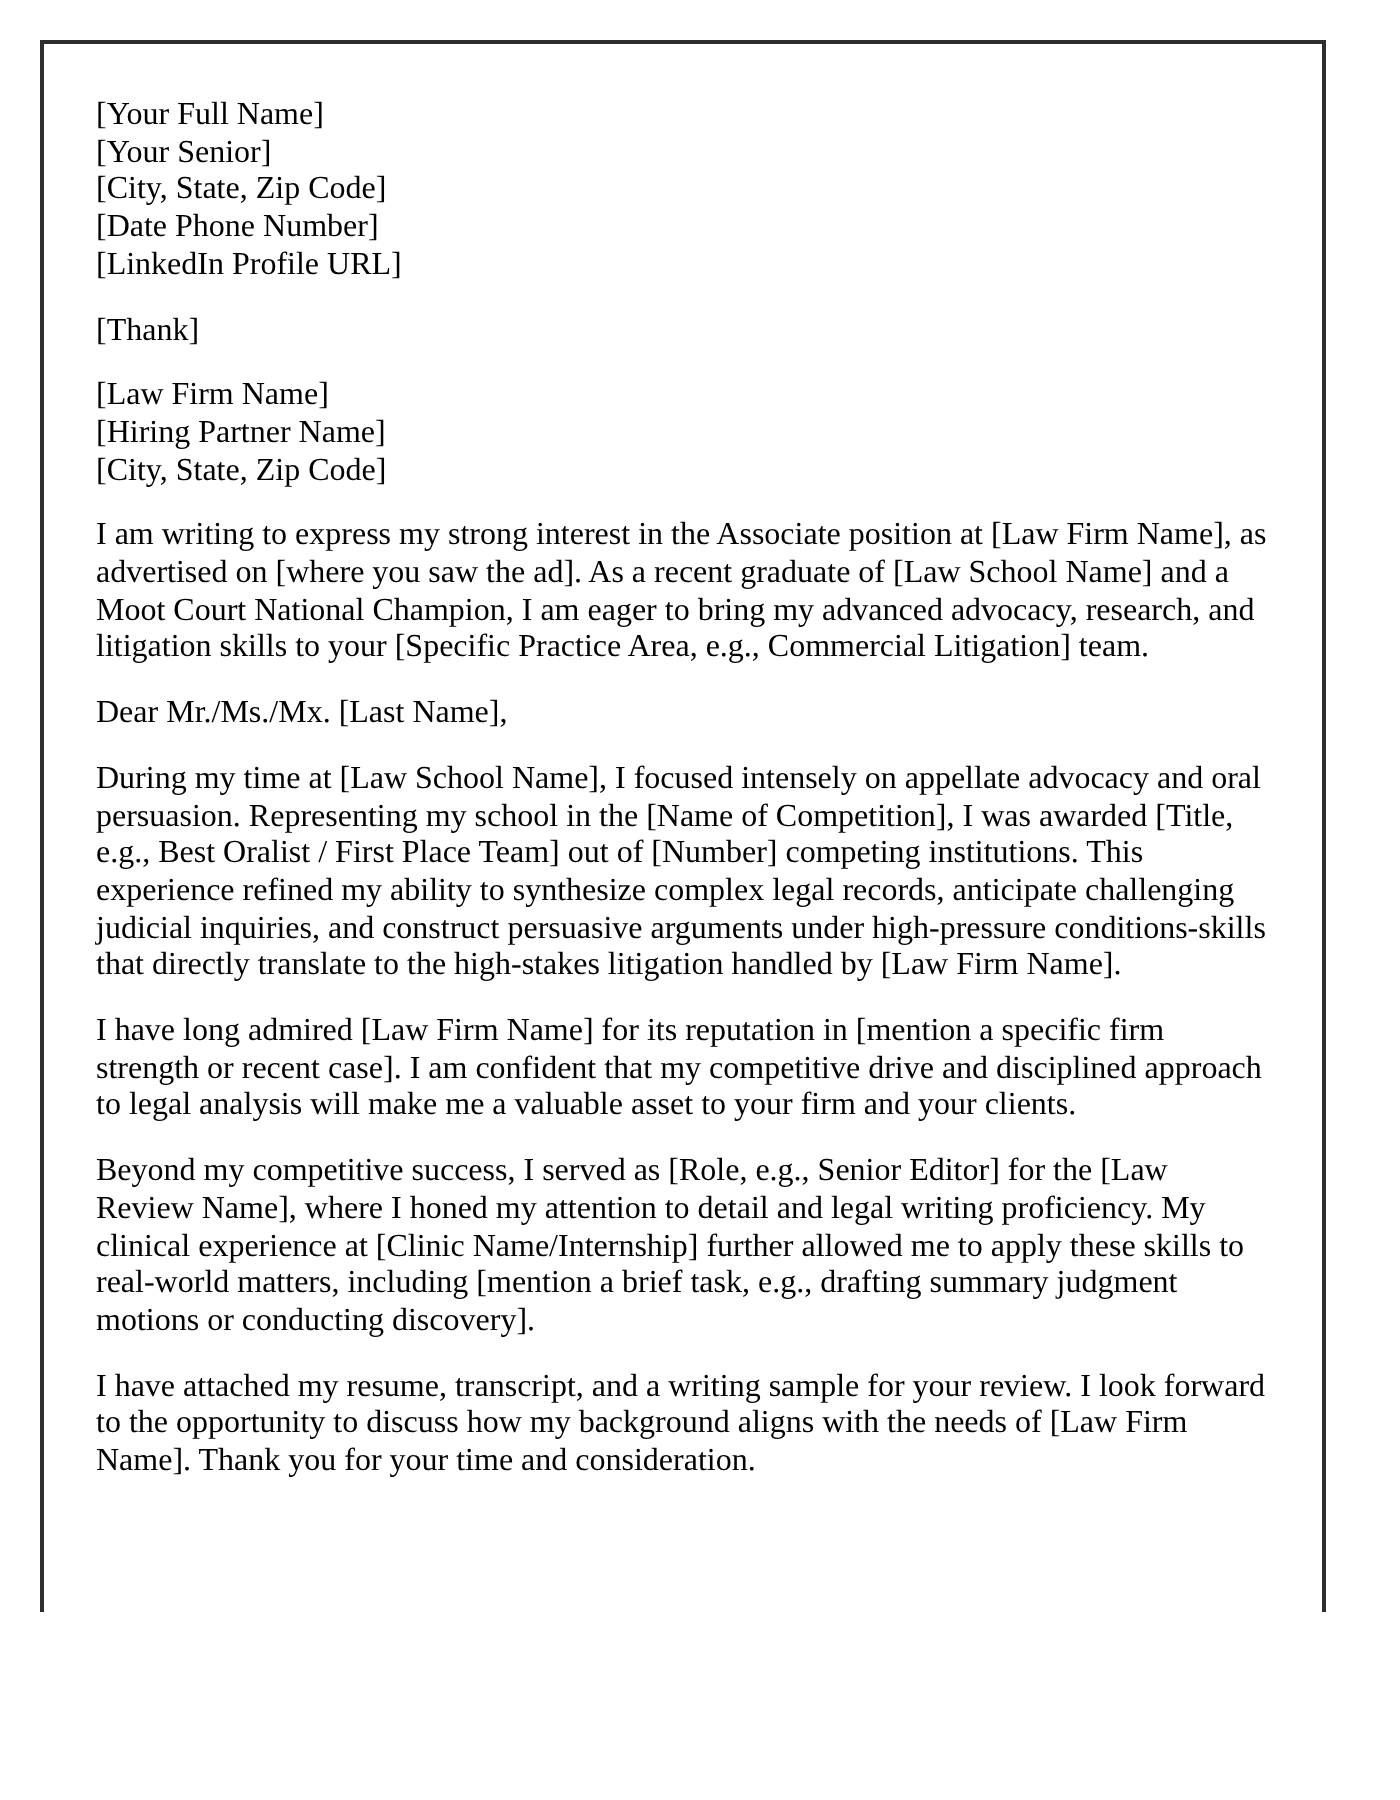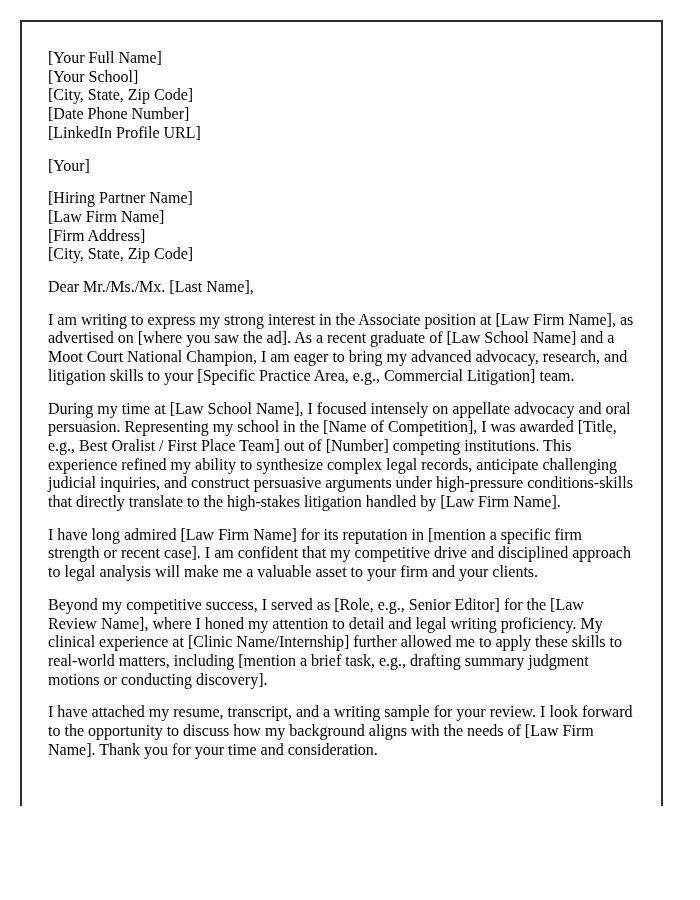--- a/index.html
+++ b/index.html
@@ -46,38 +46,37 @@
   }
 </style>
 </head>
 <body>
 
 <div class="canvas">
   <div class="sheet">
 
     <p class="block">
       <span class="line">[Your Full Name]</span>
-      <span class="line">[Your School]</span>
+      <span class="line">[Your Senior]</span>
       <span class="line">[City, State, Zip Code]</span>
       <span class="line">[Date Phone Number]</span>
       <span class="line">[LinkedIn Profile URL]</span>
     </p>
 
-    <p>[Your]</p>
+    <p>[Thank]</p>
 
     <p class="block">
+      <span class="line">[Law Firm Name]</span>
       <span class="line">[Hiring Partner Name]</span>
-      <span class="line">[Law Firm Name]</span>
-      <span class="line">[Firm Address]</span>
       <span class="line">[City, State, Zip Code]</span>
     </p>
 
+    <p>I am writing to express my strong interest in the Associate position at [Law Firm Name], as advertised on [where you saw the ad]. As a recent graduate of [Law School Name] and a Moot Court National Champion, I am eager to bring my advanced advocacy, research, and litigation skills to your [Specific Practice Area, e.g., Commercial Litigation] team.</p>
+
     <p>Dear Mr./Ms./Mx. [Last Name],</p>
-
-    <p>I am writing to express my strong interest in the Associate position at [Law Firm Name], as advertised on [where you saw the ad]. As a recent graduate of [Law School Name] and a Moot Court National Champion, I am eager to bring my advanced advocacy, research, and litigation skills to your [Specific Practice Area, e.g., Commercial Litigation] team.</p>
     <p>During my time at [Law School Name], I focused intensely on appellate advocacy and oral persuasion. Representing my school in the [Name of Competition], I was awarded [Title, e.g., Best Oralist / First Place Team] out of [Number] competing institutions. This experience refined my ability to synthesize complex legal records, anticipate challenging judicial inquiries, and construct persuasive arguments under high-pressure conditions-skills that directly translate to the high-stakes litigation handled by [Law Firm Name].</p>
     <p>I have long admired [Law Firm Name] for its reputation in [mention a specific firm strength or recent case]. I am confident that my competitive drive and disciplined approach to legal analysis will make me a valuable asset to your firm and your clients.</p>
     <p>Beyond my competitive success, I served as [Role, e.g., Senior Editor] for the [Law Review Name], where I honed my attention to detail and legal writing proficiency. My clinical experience at [Clinic Name/Internship] further allowed me to apply these skills to real-world matters, including [mention a brief task, e.g., drafting summary judgment motions or conducting discovery].</p>
     <p>I have attached my resume, transcript, and a writing sample for your review. I look forward to the opportunity to discuss how my background aligns with the needs of [Law Firm Name]. Thank you for your time and consideration.</p>
 
 
   </div>
 </div>
 
 </body></html>

